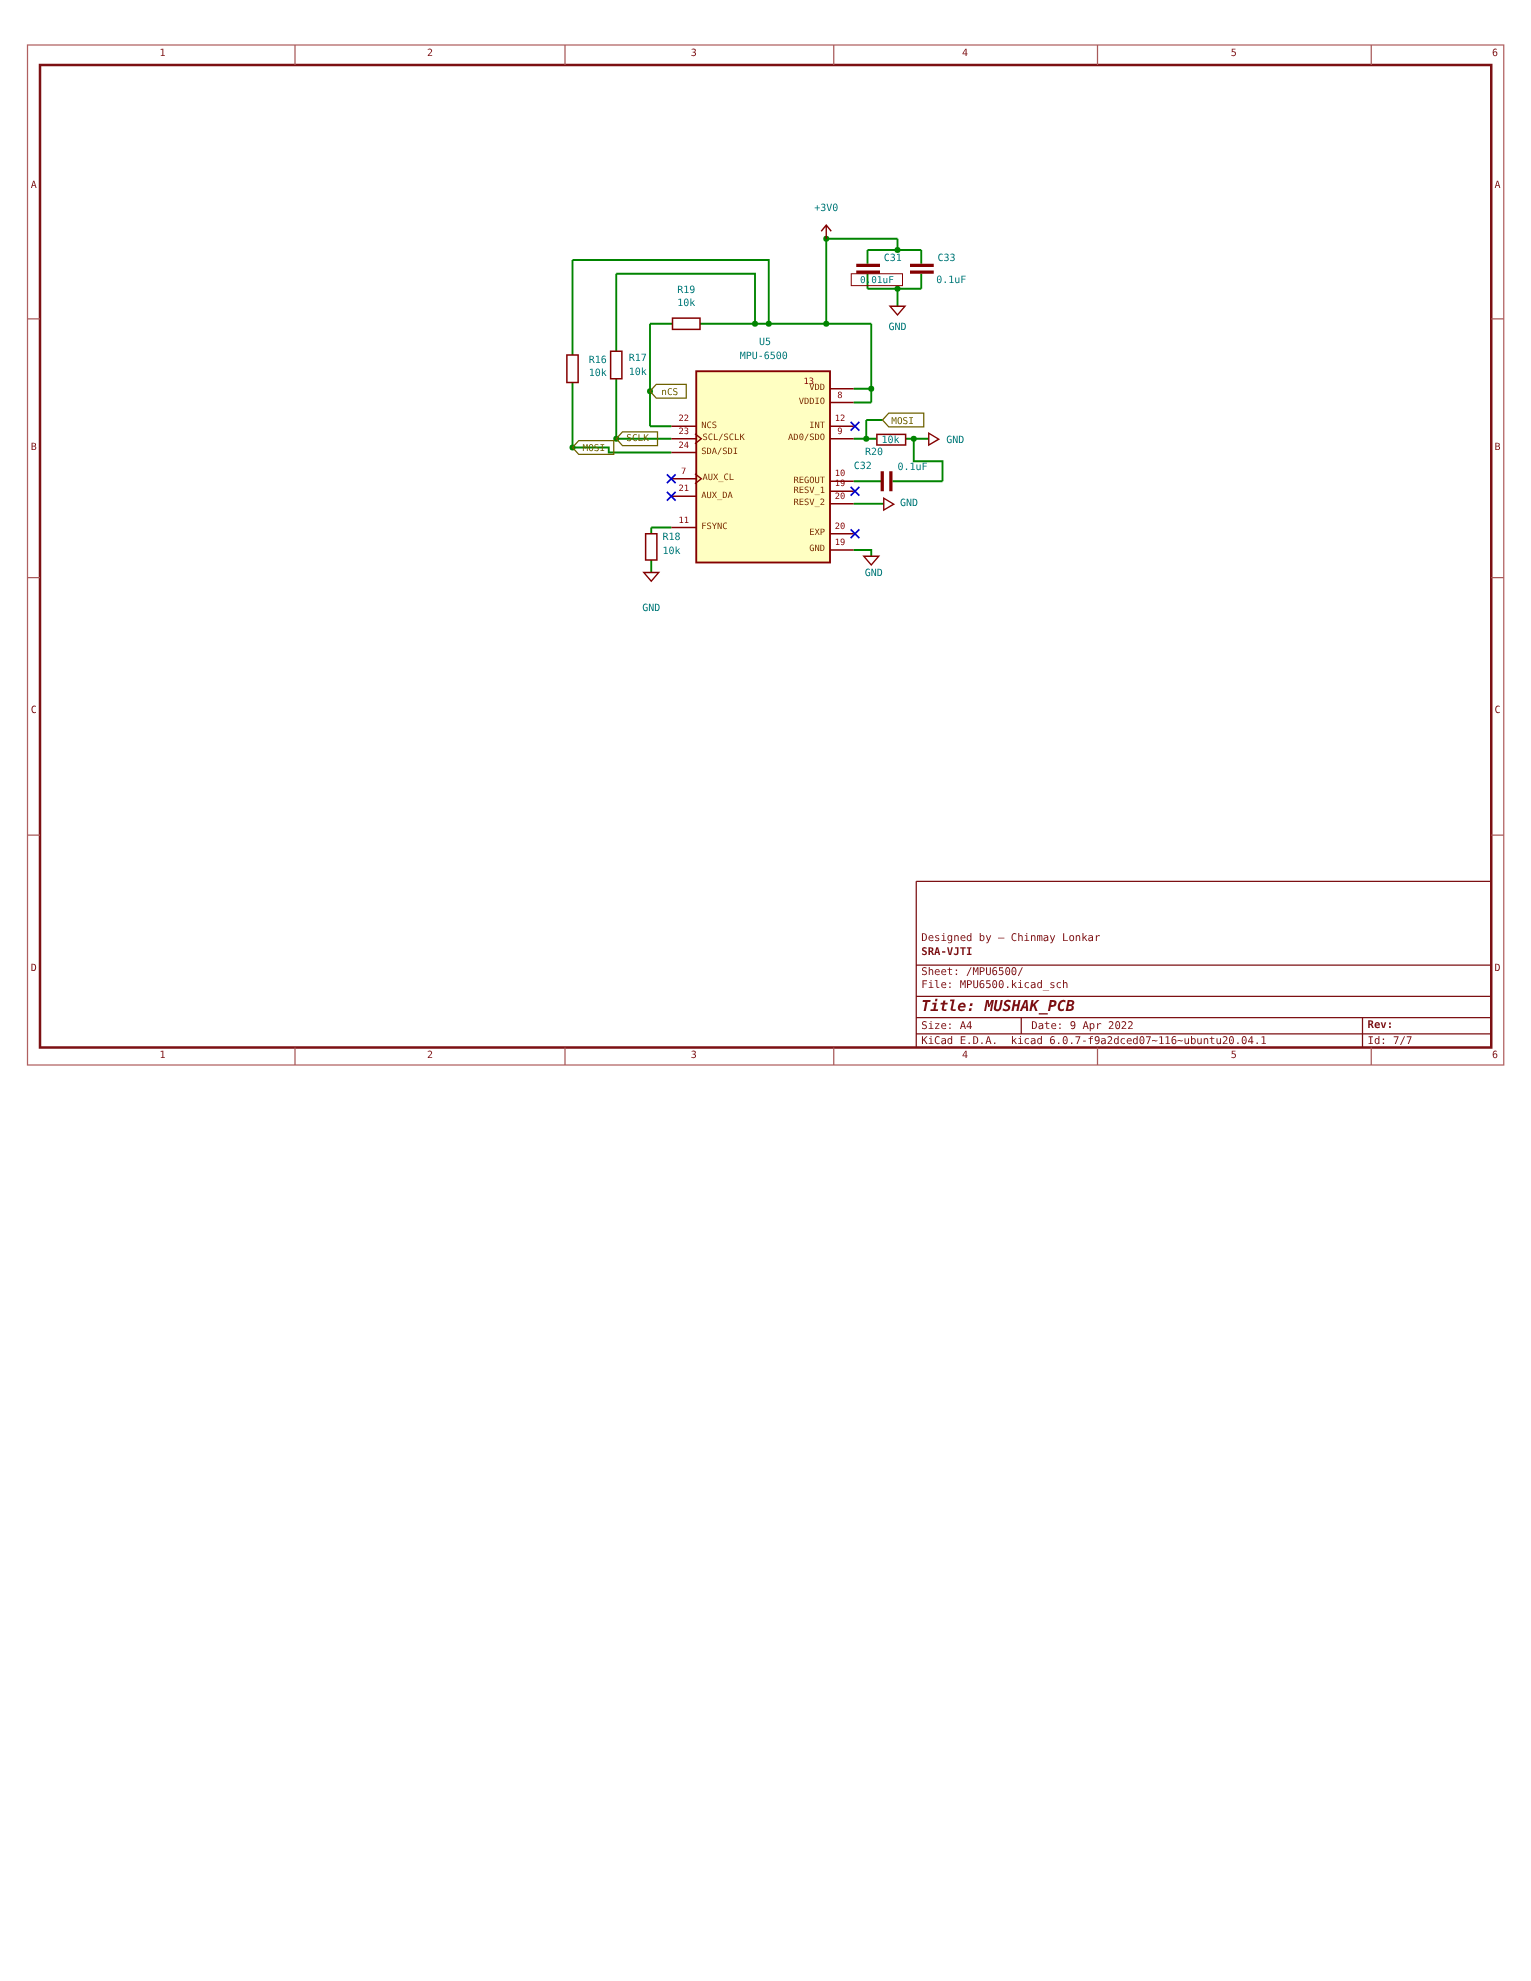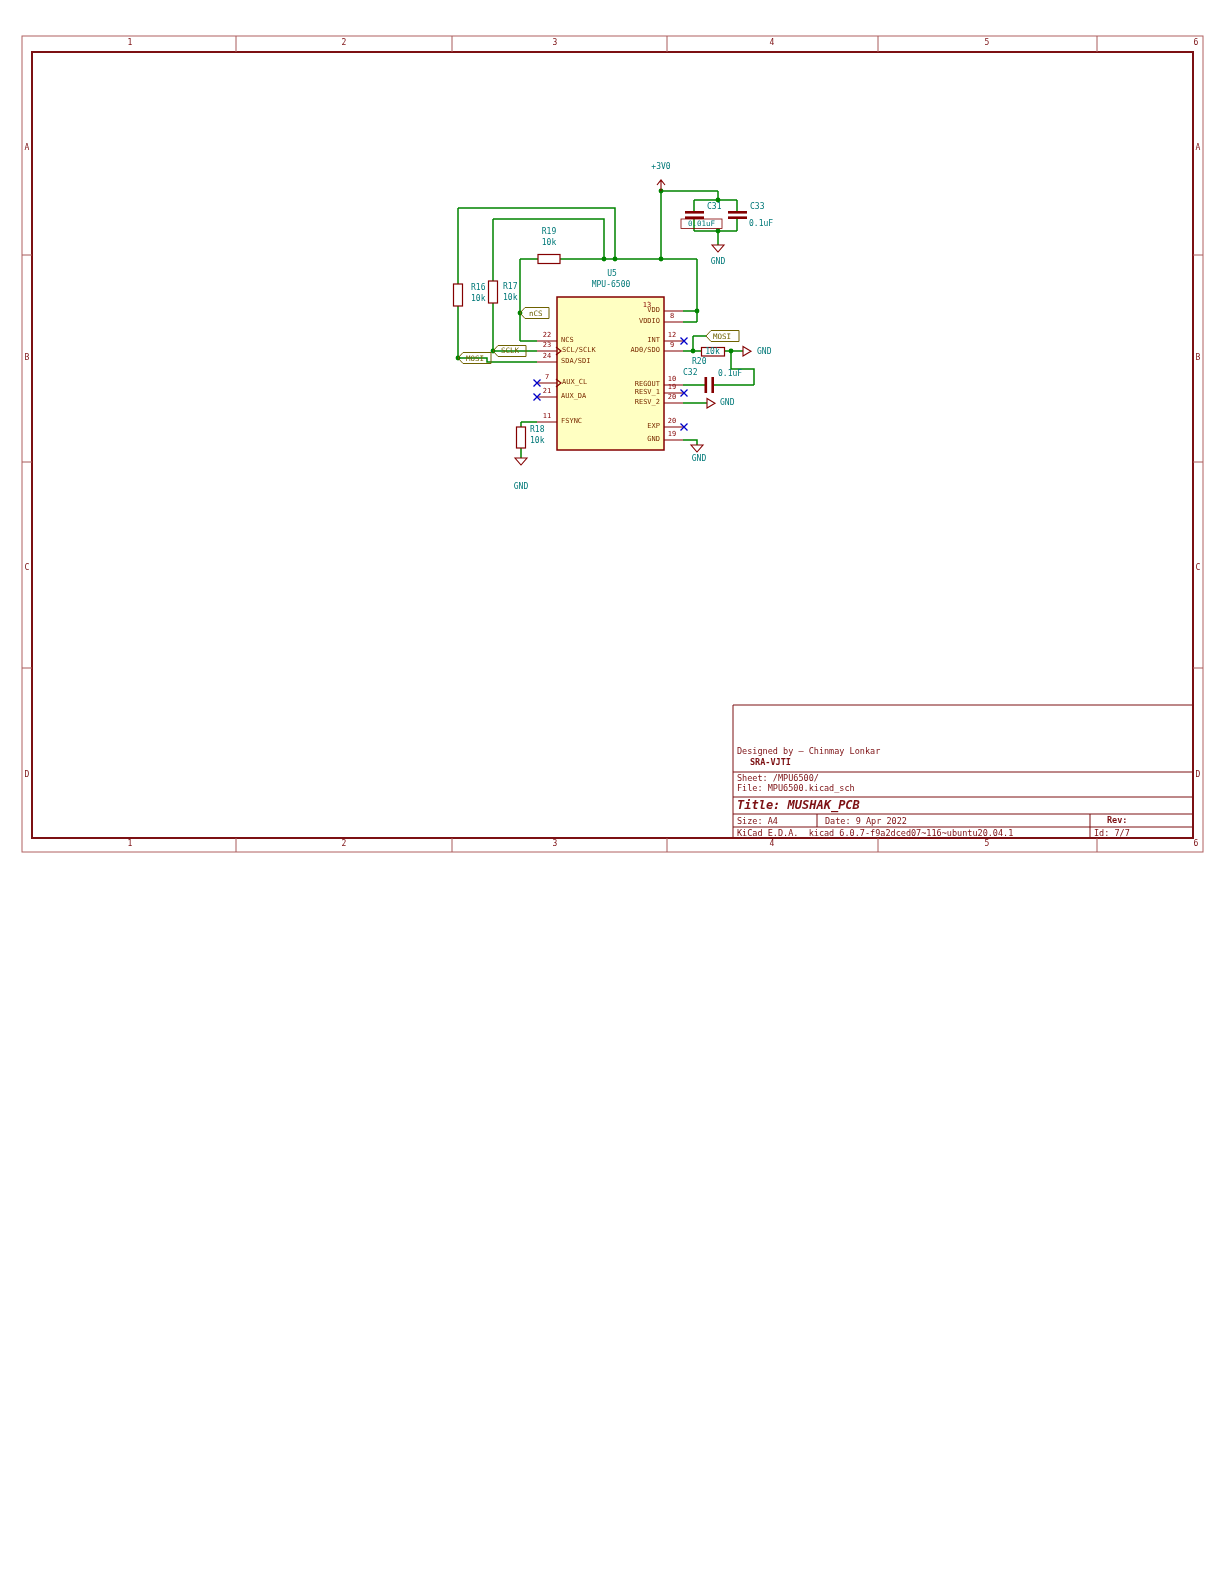--- a/index.html
+++ b/index.html
@@ -6,21 +6,21 @@
   #sheet{position:relative;width:1225px;height:1585px;background:#ffffff;overflow:hidden;
          font-family:"DejaVu Sans Mono","Liberation Mono",monospace;}
   svg.layer{position:absolute;left:0;top:0;}
   .t{position:absolute;line-height:1;white-space:pre;}
   .teal{color:#007878;font-size:8px;}
   .olive{color:#6e6100;font-size:8px;}
   .pinnum{color:#840000;font-size:7px;}
   .pinname{color:#7a2b00;font-size:7px;}
   .framelbl{color:#7c1013;font-size:8px;}
   .tb{color:#7c1013;font-size:8.5px;}
-  .tb-bold{font-weight:bold;margin-left:13px;}
+  .tb-bold{font-weight:bold;}
   .title-big{font-size:12px;font-weight:bold;font-style:italic;}
   .ctr{text-align:center;}
   .rt{text-align:right;}
 </style>
 </head>
 <body>
 
 <div id="sheet">
 
   <svg class="layer" width="1225" height="1585" viewBox="0 0 1225 1585">

